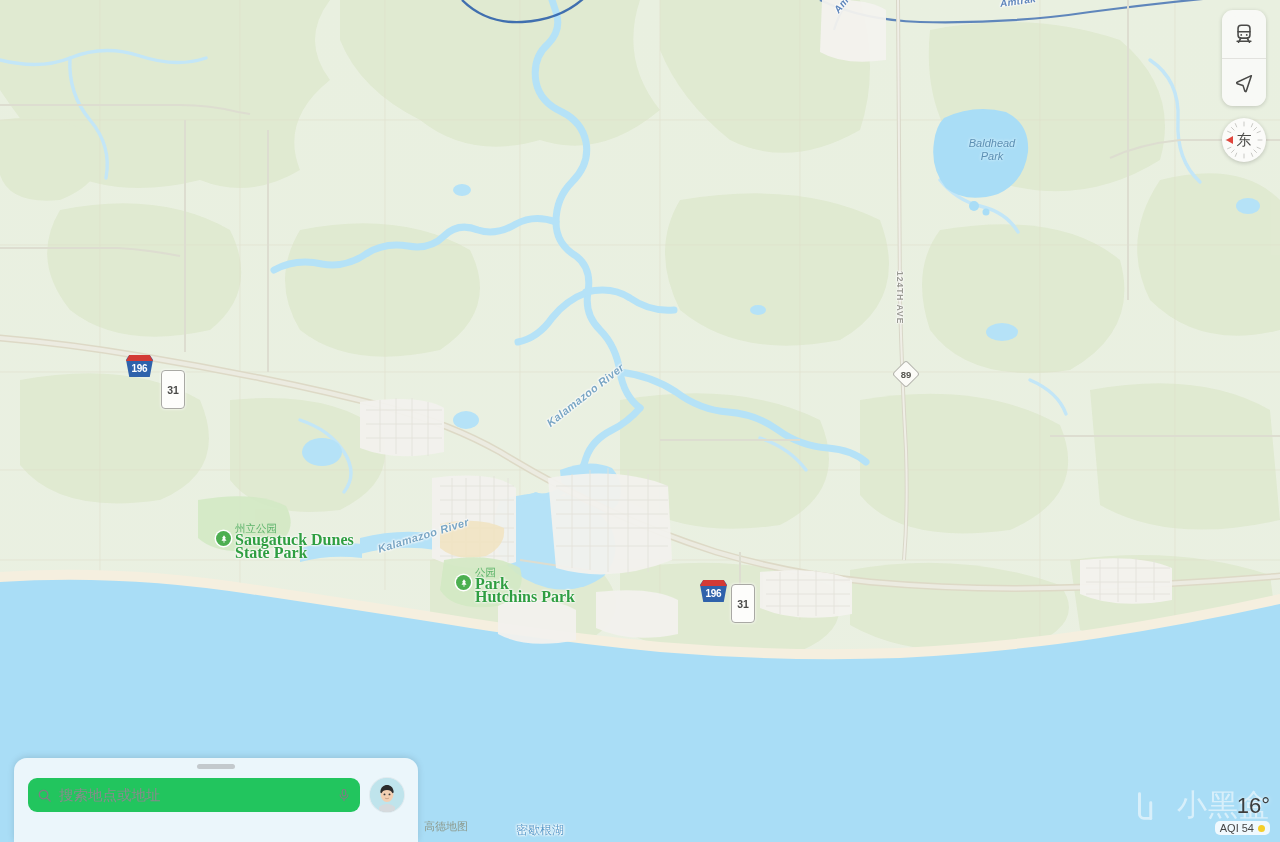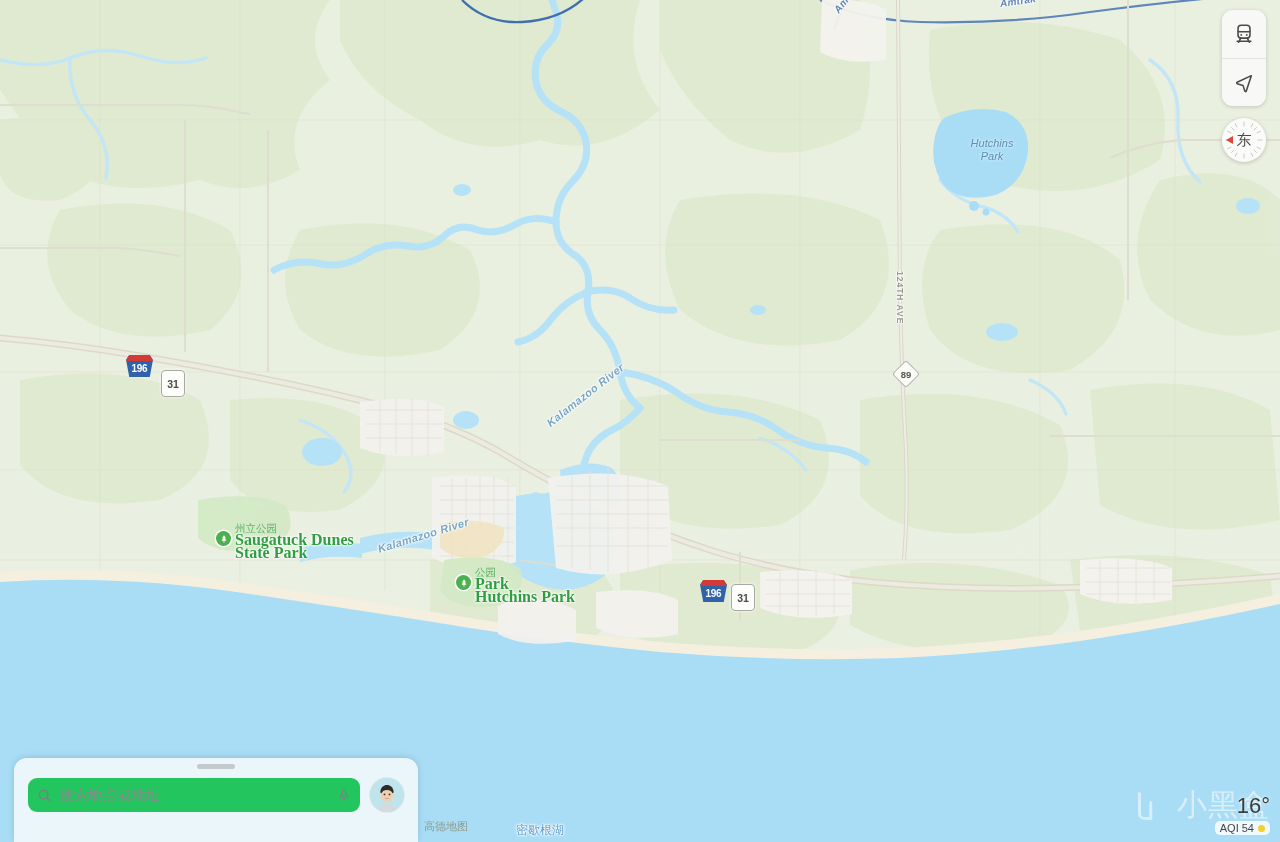--- a/index.html
+++ b/index.html
@@ -37,21 +37,21 @@
   .street-name { font-size:8.5px; color:#9a9a93; letter-spacing:1px; font-weight:600; }
 
   .rail-name { font-size:10px; font-style:italic; font-weight:700; color:#5f86bb;
                letter-spacing:.3px; }
 
   .bigwater-label { font-size:12px; color:#5b9ccb; }
 
   
   .shield { position:absolute; display:flex; align-items:center; justify-content:center;
             font-weight:700; color:#4a4a48; }
-  .shield-us { width:24px; height:27px; background:#fdfdfb; border:1.4px solid #a9a9a4;
+  .shield-us { width:24px; height:39px; background:#fdfdfb; border:1.4px solid #a9a9a4;
                border-radius:4px; font-size:10.5px; box-shadow:0 0 3px rgba(255,255,255,.9); }
   .shield-i  { width:27px; height:22px; font-size:10px; color:#fff; position:relative; }
   .shield-i .i-body { position:absolute; inset:0; background:#2f62ab;
         clip-path:polygon(12% 0,88% 0,100% 22%,88% 100%,12% 100%,0 22%);
         border-radius:3px; }
   .shield-i .i-top { position:absolute; left:0; right:0; top:0; height:6px; background:#d33a35;
         clip-path:polygon(12% 0,88% 0,100% 100%,0 100%); border-radius:3px 3px 0 0; }
   .shield-i span { position:relative; z-index:2; padding-top:4px; font-size:10px; letter-spacing:-.3px;}
   .shield-d { width:24px; height:24px; font-size:9.5px; color:#55554f; }
   .shield-d .d-body { position:absolute; inset:2px; background:#fbfbf7;
@@ -311,21 +311,21 @@
         </svg>
     </div>
     <div>
       <div class="poi-cn">公园</div>
       <div class="poi-text">Park</div>
       <div class="poi-text">Hutchins Park</div>
     </div>
   </div>
 
   <div class="maplabel lake-label" style="left:962px; top:137px; width:60px;">
-    <div>Hutchins</div>
+    <div>Baldhead</div>
     <div>Park</div>
   </div>
 
   <div class="maplabel water-name" style="left:548px; top:418px; transform:rotate(-38deg); transform-origin:left center;">Kalamazoo River</div>
   <div class="maplabel water-name" style="left:378px; top:543px; transform:rotate(-17deg); transform-origin:left center;">Kalamazoo River</div>
 
   <div class="maplabel rail-name" style="left:836px; top:6px; transform:rotate(-52deg); transform-origin:left center;">Amtrak</div>
   <div class="maplabel rail-name" style="left:1000px; top:-2px; transform:rotate(-8deg); transform-origin:left center;">Amtrak</div>
 
   <div class="maplabel street-name" style="left:900px; top:266px; transform:rotate(90deg); transform-origin:left center;">124TH AVE</div>

